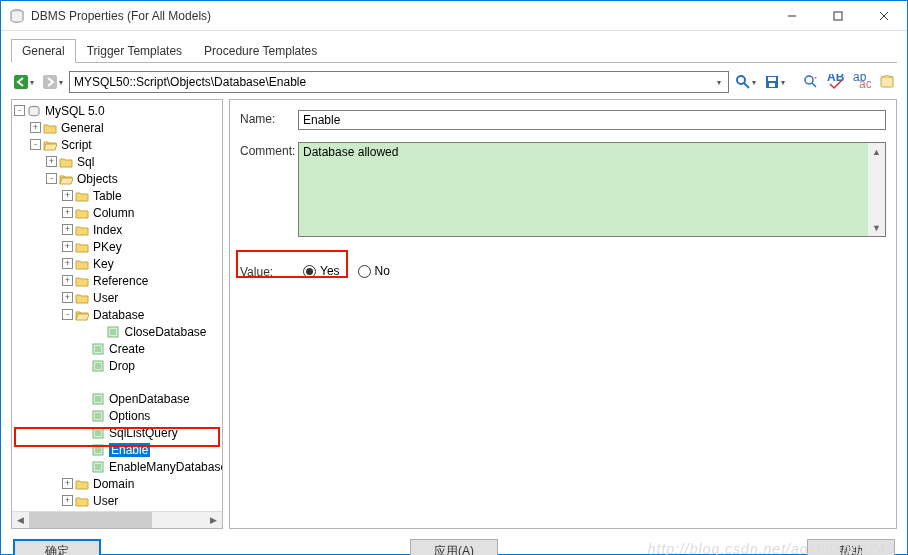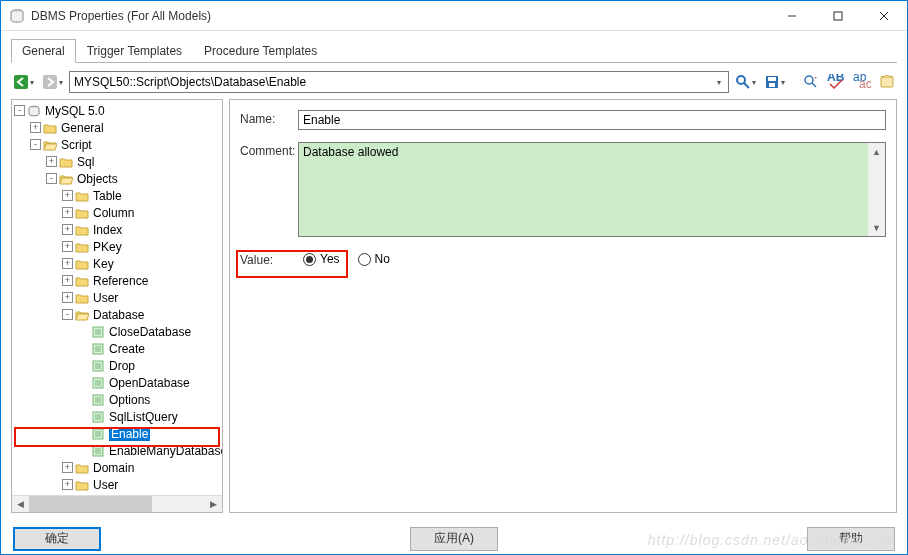--- a/index.html
+++ b/index.html
@@ -244,21 +244,21 @@
               <span class="tree-label">User</span>
             </div>
             <div class="tree-row" style="padding-left: 50px;">
               <span class="tree-exp">-</span>
               <span class="tree-icon"><svg width="14" height="12">
                   <path d="M1 3h4l1 1h7v1H3l-2 6z" fill="#f7d774" stroke="#c9a840"></path>
                   <path d="M3 5h11l-2 6H1z" fill="#ffe9a8" stroke="#c9a840"></path>
                 </svg></span>
               <span class="tree-label">Database</span>
             </div>
-            <div class="tree-row" style="padding-left: 66px;">
+            <div class="tree-row" style="padding-left: 66px; justify-content: center;">
               <span class="tree-exp empty"></span>
               <span class="tree-icon"><svg width="14" height="12">
                   <rect x="2" y="1" width="10" height="10" fill="#d4f0d4" stroke="#7ab87a"></rect>
                   <line x1="4" y1="4" x2="10" y2="4" stroke="#7ab87a"></line>
                   <line x1="4" y1="6" x2="10" y2="6" stroke="#7ab87a"></line>
                   <line x1="4" y1="8" x2="10" y2="8" stroke="#7ab87a"></line>
                 </svg></span>
               <span class="tree-label">CloseDatabase</span>
             </div>
             <div class="tree-row" style="padding-left: 66px;">
@@ -274,21 +274,21 @@
             <div class="tree-row" style="padding-left: 66px;">
               <span class="tree-exp empty"></span>
               <span class="tree-icon"><svg width="14" height="12">
                   <rect x="2" y="1" width="10" height="10" fill="#d4f0d4" stroke="#7ab87a"></rect>
                   <line x1="4" y1="4" x2="10" y2="4" stroke="#7ab87a"></line>
                   <line x1="4" y1="6" x2="10" y2="6" stroke="#7ab87a"></line>
                   <line x1="4" y1="8" x2="10" y2="8" stroke="#7ab87a"></line>
                 </svg></span>
               <span class="tree-label">Drop</span>
             </div>
-            <div class="tree-row" style="padding-left: 66px;">
+            <div class="tree-row" style="padding-left: 66px; margin-top: 16px;">
               <span class="tree-exp empty"></span>
               <span class="tree-icon"><svg width="14" height="12">
                   <rect x="2" y="1" width="10" height="10" fill="#d4f0d4" stroke="#7ab87a"></rect>
                   <line x1="4" y1="4" x2="10" y2="4" stroke="#7ab87a"></line>
                   <line x1="4" y1="6" x2="10" y2="6" stroke="#7ab87a"></line>
                   <line x1="4" y1="8" x2="10" y2="8" stroke="#7ab87a"></line>
                 </svg></span>
               <span class="tree-label">OpenDatabase</span>
             </div>
             <div class="tree-row" style="padding-left: 66px;">
@@ -365,21 +365,21 @@
           <label>Comment:</label>
           <div class="textarea-wrap">
             <div class="textarea">Database allowed</div>
             <div class="scrollbar-v">
               <div class="sbv-arrow">▲</div>
               <div class="sbv-spacer"></div>
               <div class="sbv-arrow">▼</div>
             </div>
           </div>
         </div>
-        <div class="form-row" style="align-items:center; ">
+        <div class="form-row" style="align-items:center; margin-top:12px;">
           <label>Value:</label>
           <div class="radio-group" style="position:relative;align-items:flex-end;">
             <div class="radio-opt">
               <span class="radio checked"></span>
               <span>Yes</span>
             </div>
             <div class="radio-opt">
               <span class="radio"></span>
               <span>No</span>
             </div>

